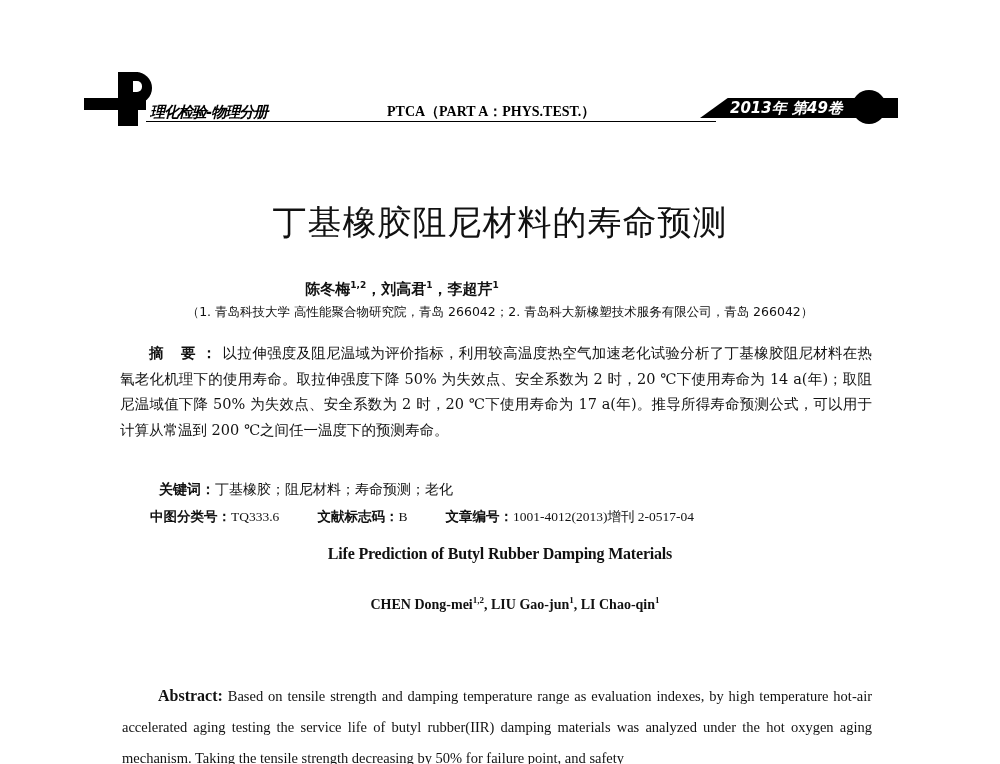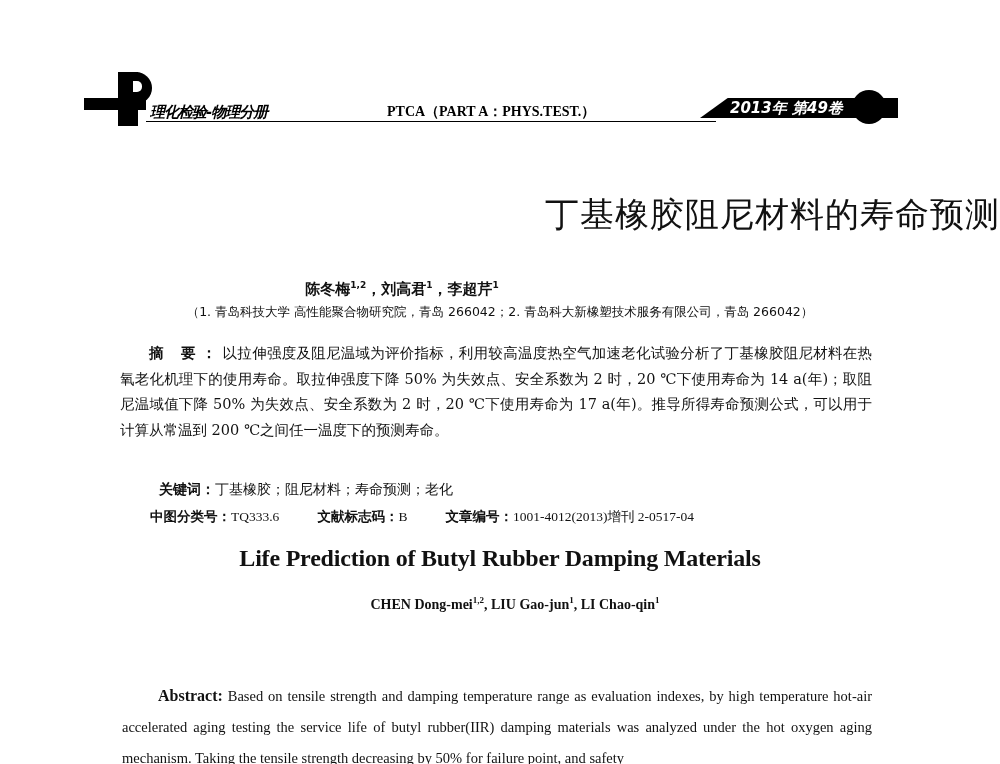--- a/index.html
+++ b/index.html
@@ -8,31 +8,31 @@
   .logo-bar { position: absolute; left: 84px; top: 98px; width: 62px; height: 12px; background: #000; }
   .logo-stem { position: absolute; left: 118px; top: 72px; width: 20px; height: 54px; background: #000; }
   .logo-bowl { position: absolute; left: 118px; top: 72px; width: 34px; height: 32px; background: #000; border-radius: 0 16px 16px 0; }
   .logo-hole { position: absolute; left: 133px; top: 81px; width: 9px; height: 11px; background: #fff; border-radius: 0 5px 5px 0; }
   .journal-cn { position: absolute; left: 150px; top: 103px; font-family: "DejaVu Sans", sans-serif; font-weight: bold; font-style: italic; font-size: 15px; letter-spacing: -1px; color: #000; }
   .header-line { position: absolute; left: 146px; top: 121px; width: 570px; height: 1px; background: #000; }
   .journal-en { position: absolute; left: 387px; top: 103px; font-family: "Liberation Serif", serif; font-weight: bold; font-size: 14px; color: #000; }
   .header-band { position: absolute; left: 700px; top: 98px; width: 198px; height: 20px; background: #000; clip-path: polygon(14% 0, 100% 0, 100% 100%, 0 100%); }
   .header-dot { position: absolute; left: 852px; top: 90px; width: 34px; height: 34px; border-radius: 50%; background: #000; }
   .year-vol { position: absolute; left: 730px; top: 99px; font-family: "DejaVu Sans", sans-serif; font-style: italic; font-size: 15px; color: #fff; font-weight: bold; }
-  .title-cn { position: absolute; left: 0; width: 1000px; top: 192px; text-align: right; font-family: Liberation Sans, sans-serif; font-size: 34px; letter-spacing: 1px; color: #111; }
+  .title-cn { position: absolute; left: 0; width: 1000px; top: 200px; text-align: center; font-family: Liberation Sans, sans-serif; font-size: 34px; letter-spacing: 1px; color: #111; }
   .authors-cn { position: absolute; left: 0; width: 804px; top: 280px; text-align: center; font-family: "DejaVu Sans", sans-serif; font-weight: bold; font-size: 15px; }
   .authors-cn sup, .authors-en sup { font-size: 9px; }
   .affil-cn { position: absolute; left: 0; width: 1000px; top: 304px; text-align: center; font-family: "DejaVu Sans", sans-serif; font-size: 12.5px; }
   .abstract-cn { position: absolute; left: 120px; width: 752px; top: 341px; font-family: "DejaVu Serif", serif; font-size: 14.5px; line-height: 25.5px; text-indent: 2em; text-align: justify; }
   .abstract-cn .lbl { font-family: "DejaVu Sans", sans-serif; font-weight: bold; letter-spacing: 6px; }
   .kw-cn { position: absolute; left: 159px; top: 481px; font-family: "DejaVu Serif", serif; font-size: 14px; }
   .kw-cn .lbl, .cls-row .lbl { font-family: "DejaVu Sans", sans-serif; font-weight: bold; }
   .cls-row { position: absolute; left: 150px; top: 508px; font-family: "Liberation Serif", serif; font-size: 13.5px; display: flex; }
   .cls-row .item { margin-right: 38px; }
-  .title-en { position: absolute; left: 0; width: 1000px; top: 545px; text-align: center; font-family: "Liberation Serif", serif; font-weight: bold; font-size: 24px; letter-spacing: -0.2px; }
+  .title-en { position: absolute; left: 0; width: 1000px; top: 545px; text-align: center; font-family: "Liberation Serif", serif; font-weight: bold; font-size: 16px; letter-spacing: -0.2px; }
   .authors-en { position: absolute; left: 0; width: 1000px; top: 595px; text-align: center; font-family: "Liberation Serif", serif; font-weight: bold; font-size: 14px; padding-left: 15px; }
   .affil-en { position: absolute; left: 88px; width: 830px; top: 618px; font-family: "Liberation Serif", serif; font-size: 14.5px; line-height: 22px; }
   .affil-en .l2 { display: block; text-align: center; padding-right: 20px; }
   .abstract-en { position: absolute; left: 122px; width: 750px; top: 680px; font-family: "Liberation Serif", serif; font-size: 14.5px; line-height: 31px; text-align: justify; text-indent: 36px; }
   .abstract-en .lbl { font-weight: bold; font-size: 16px; }
 </style>
 </head>
 <body>
 
 <div class="header">

